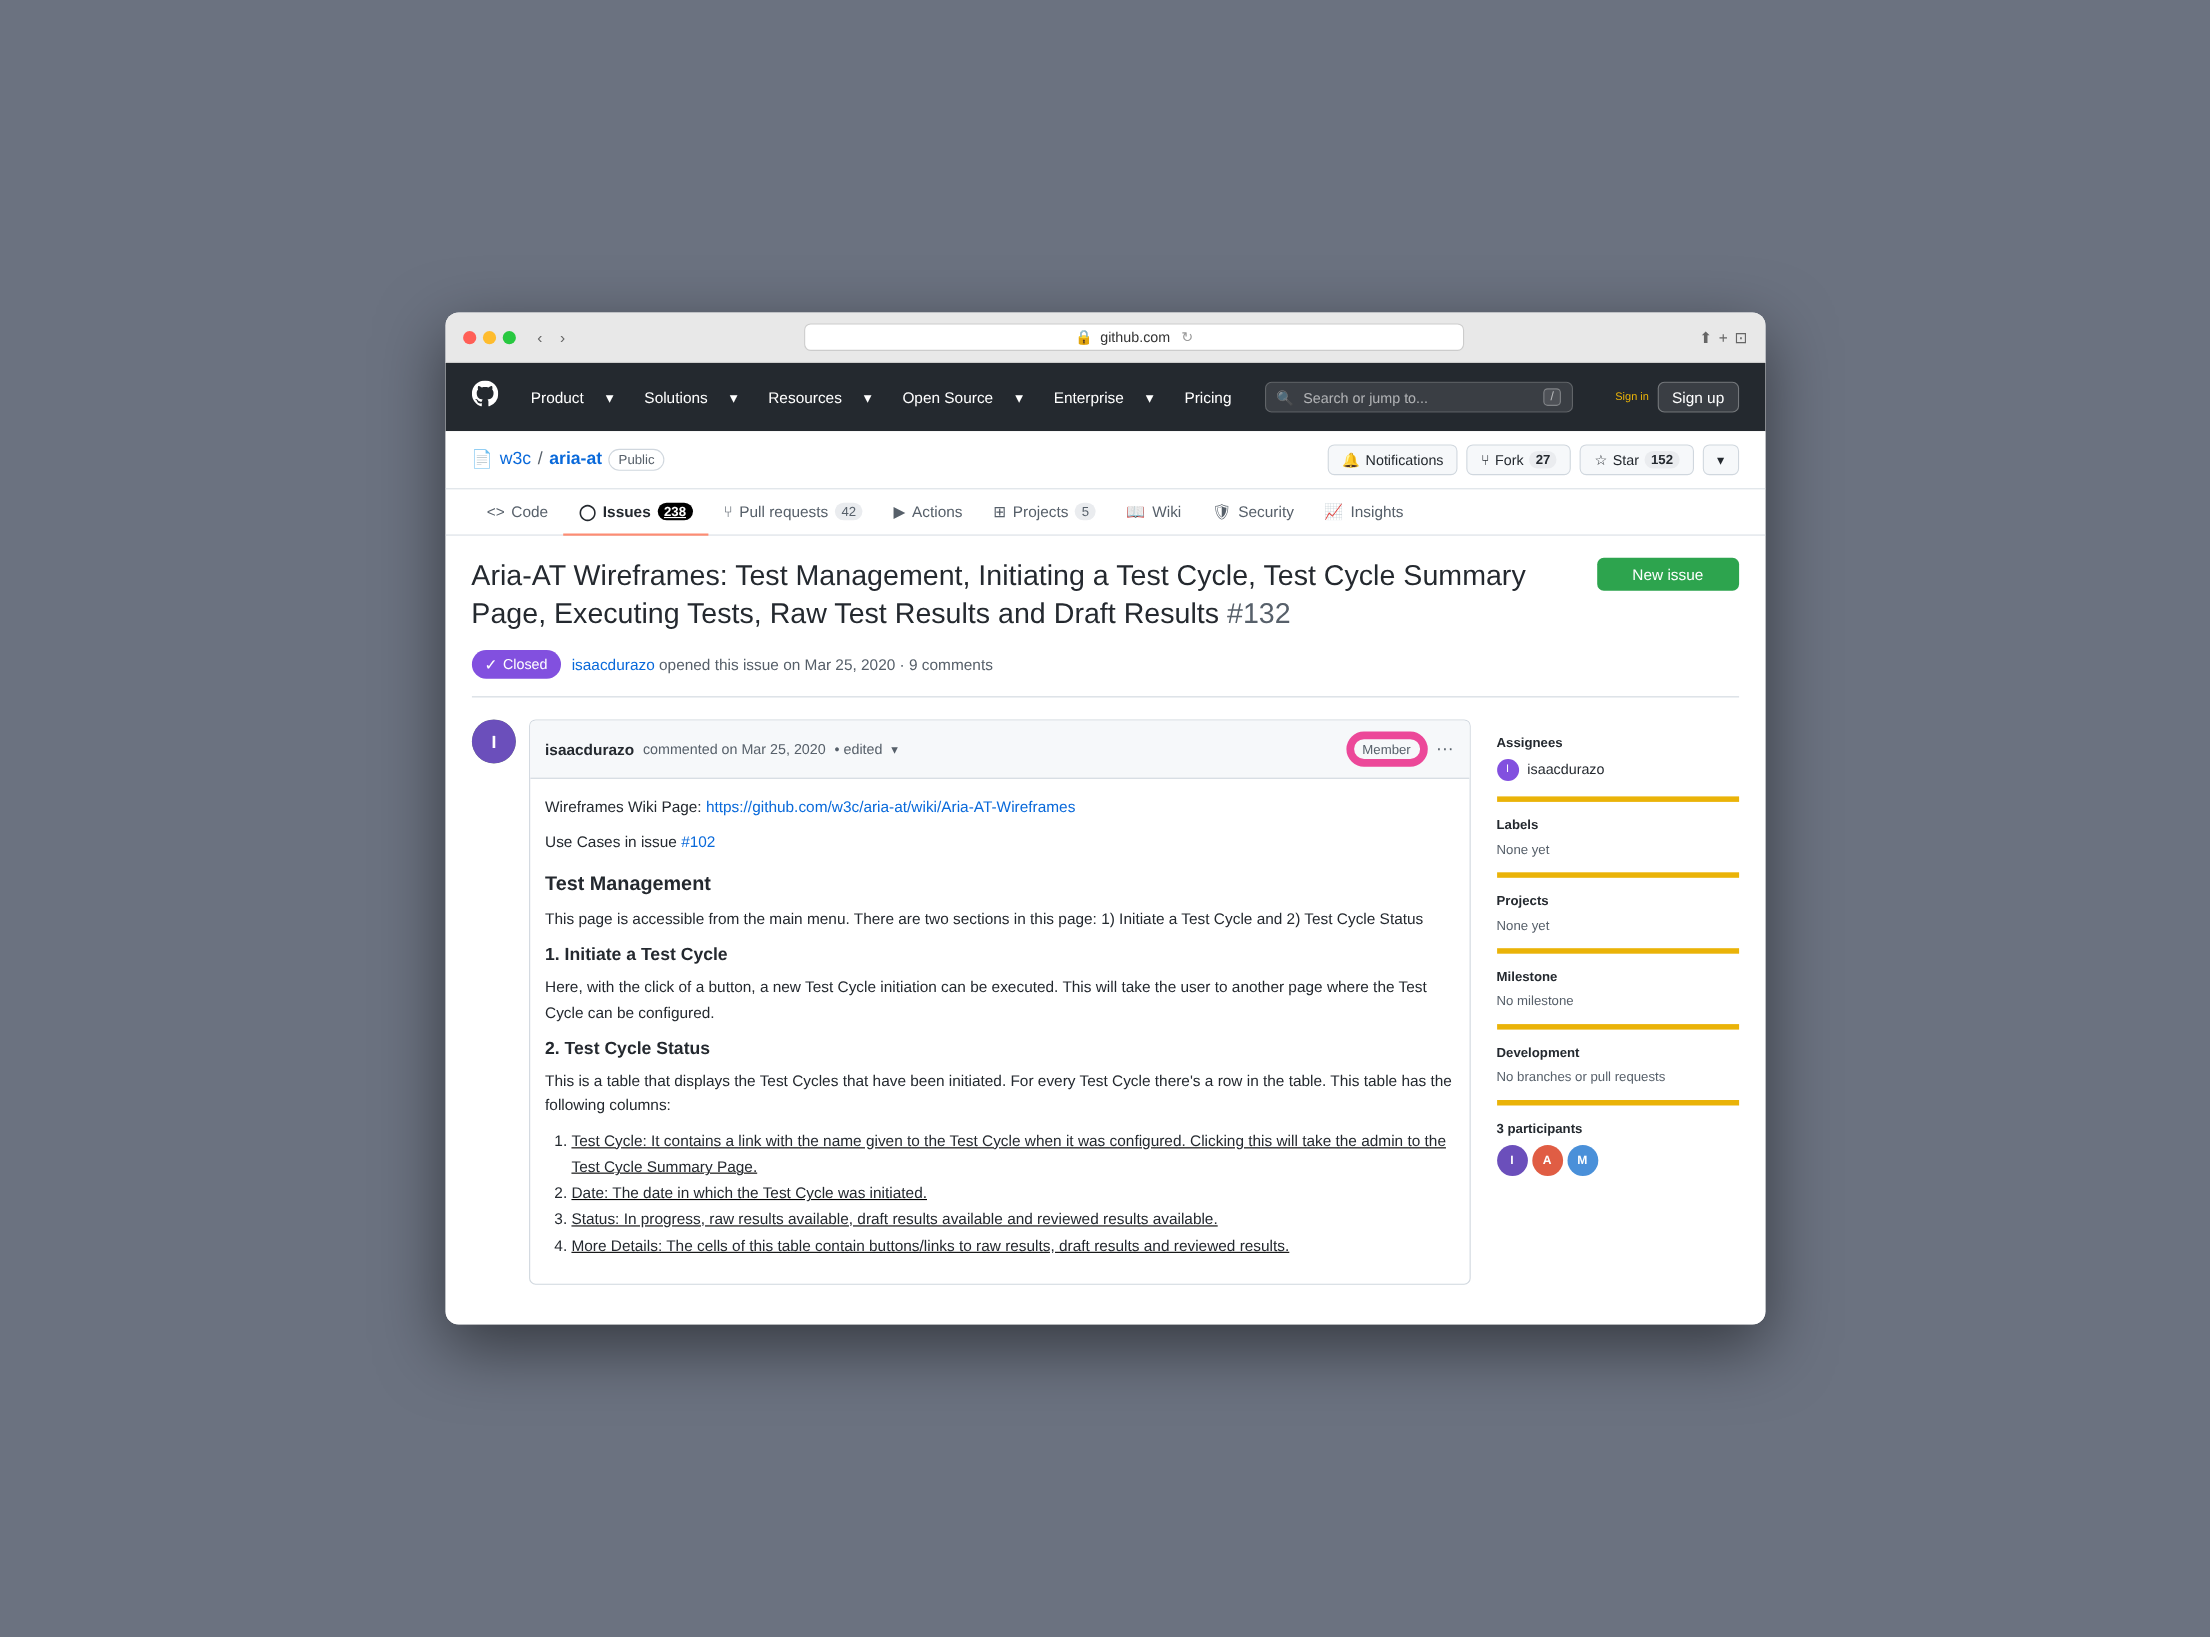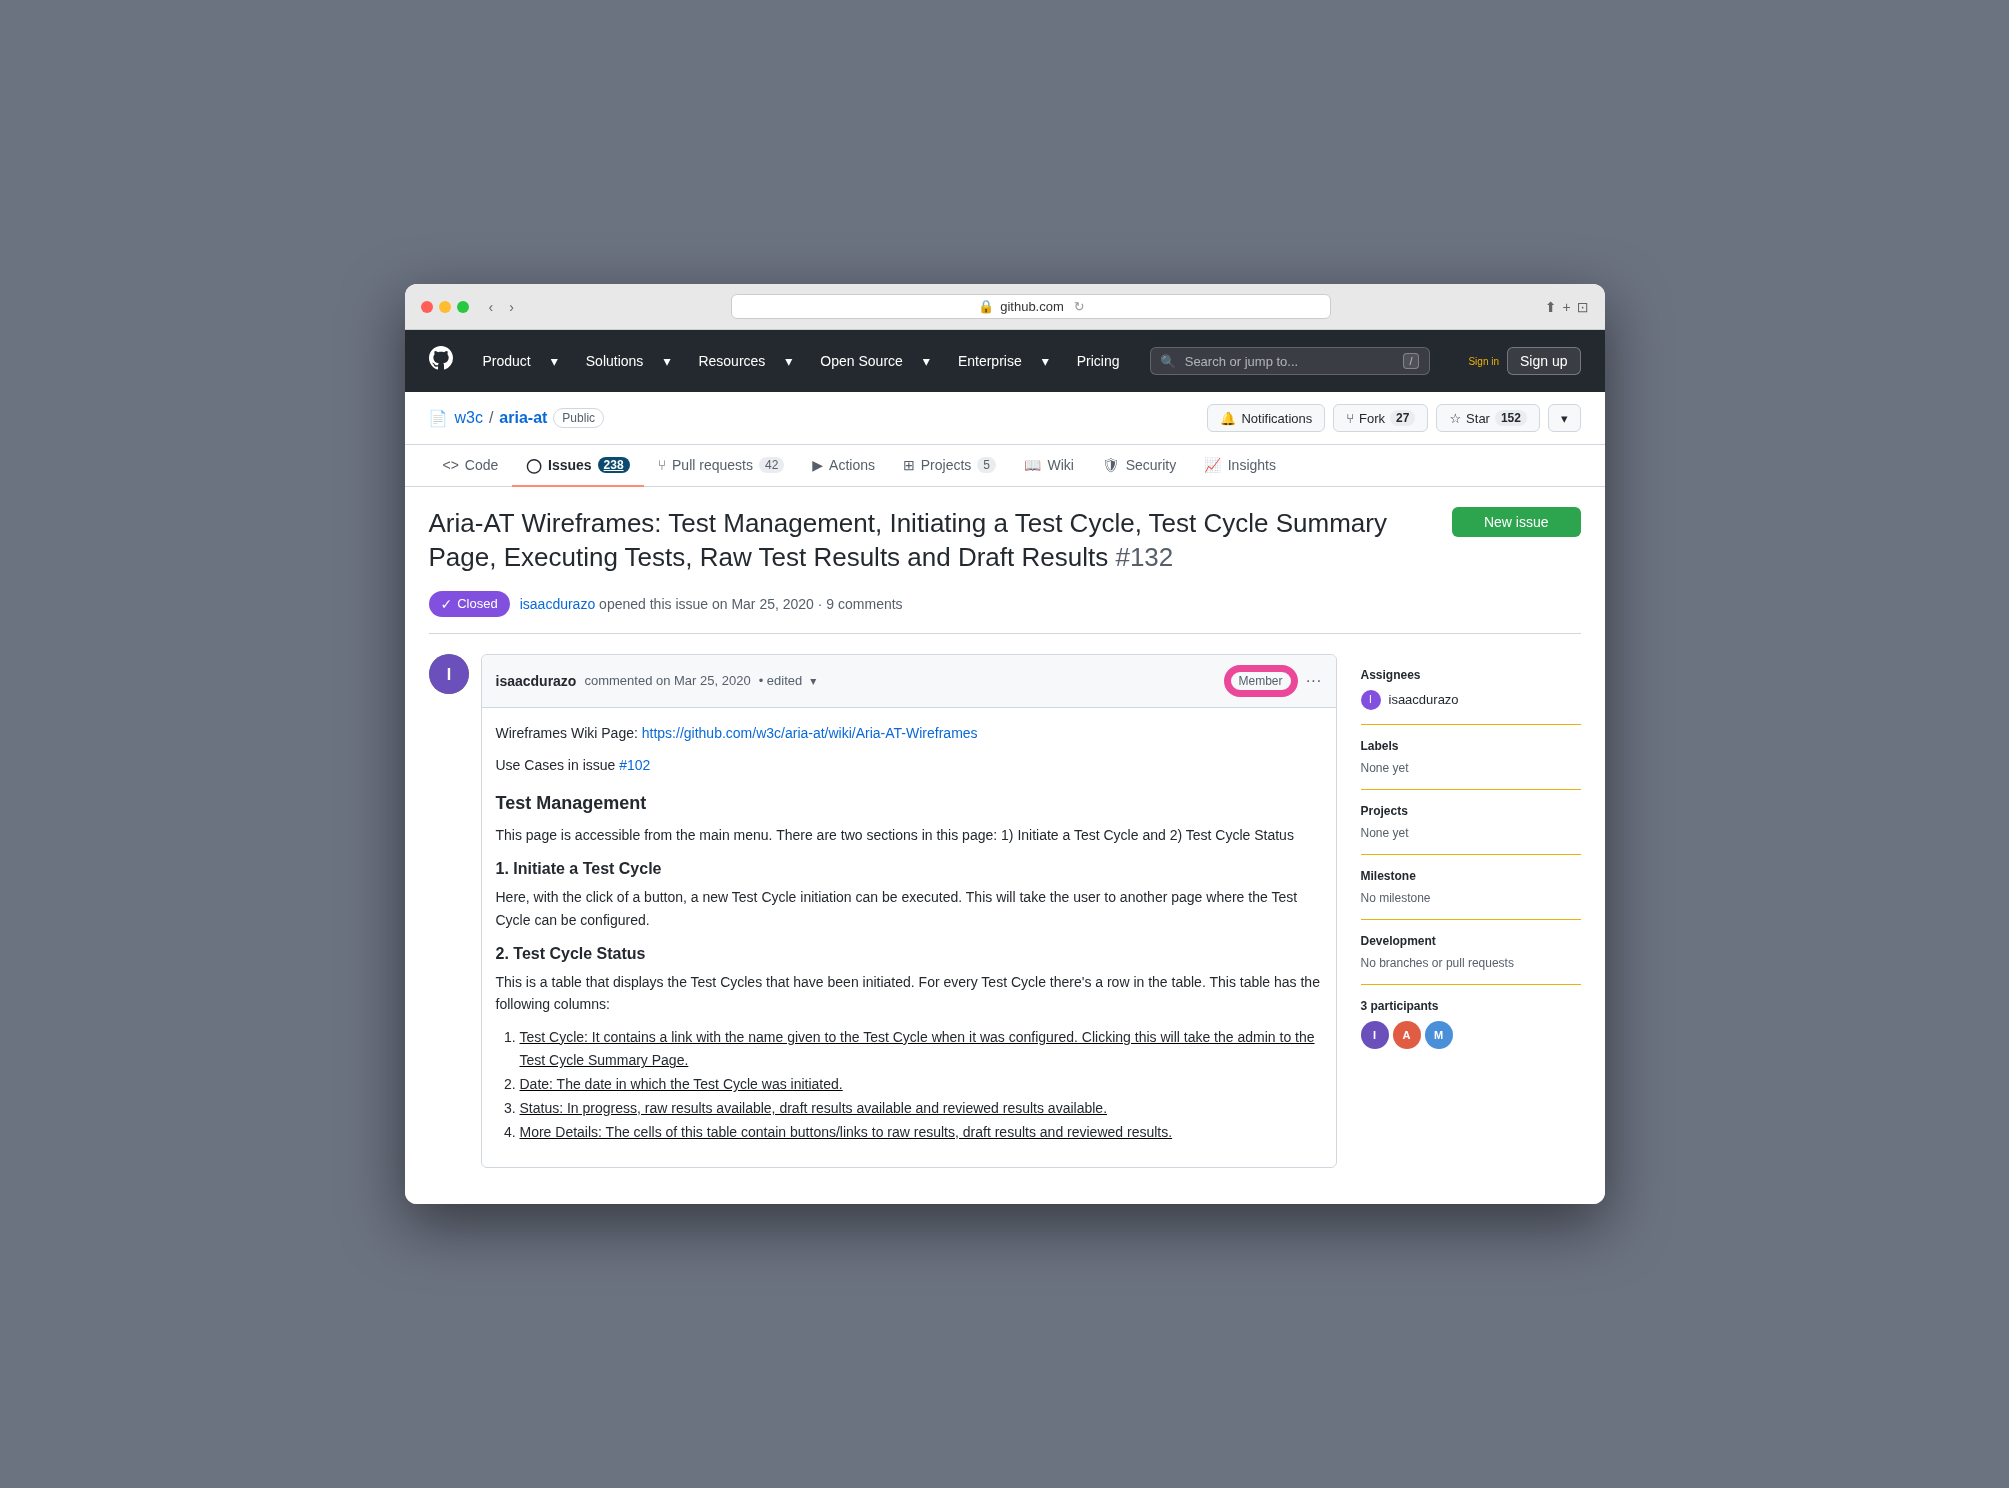--- a/index.html
+++ b/index.html
@@ -229,21 +229,21 @@
       border-bottom-color: #fd8c73;
       font-weight: 600;
     }
     .tab-count {
       background: #eaecef;
       border-radius: 999px;
       padding: 1px 6px;
       font-size: 12px;
     }
     .repo-tab.active .tab-count {
-      background: #0c4a6e;
+      background: #000000;
       color: #fff;
       text-decoration: underline;
     }
 
     
     .main-content {
       background: #fff;
       padding: 20px 24px;
     }
 
@@ -372,21 +372,21 @@
       color: #24292f;
       margin: 14px 0 8px;
     }
     .issue-text { color: #24292f; line-height: 1.6; margin-bottom: 10px; font-size: 14px; }
     .issue-list { margin: 8px 0 8px 24px; text-decoration: underline; }
     .issue-list li { color: #24292f; line-height: 1.7; font-size: 14px; }
 
     
     .sidebar-section {
       padding: 14px 0;
-      border-bottom: 1px solid #eab308;
+      border-bottom: 5px solid #eab308;
     }
     .sidebar-section:last-child { border-bottom: none; }
     .sidebar-label {
       font-weight: 600;
       font-size: 12px;
       color: #24292f;
       margin-bottom: 8px;
     }
     .sidebar-value { font-size: 12px; color: #57606a; }
     .sidebar-user {

